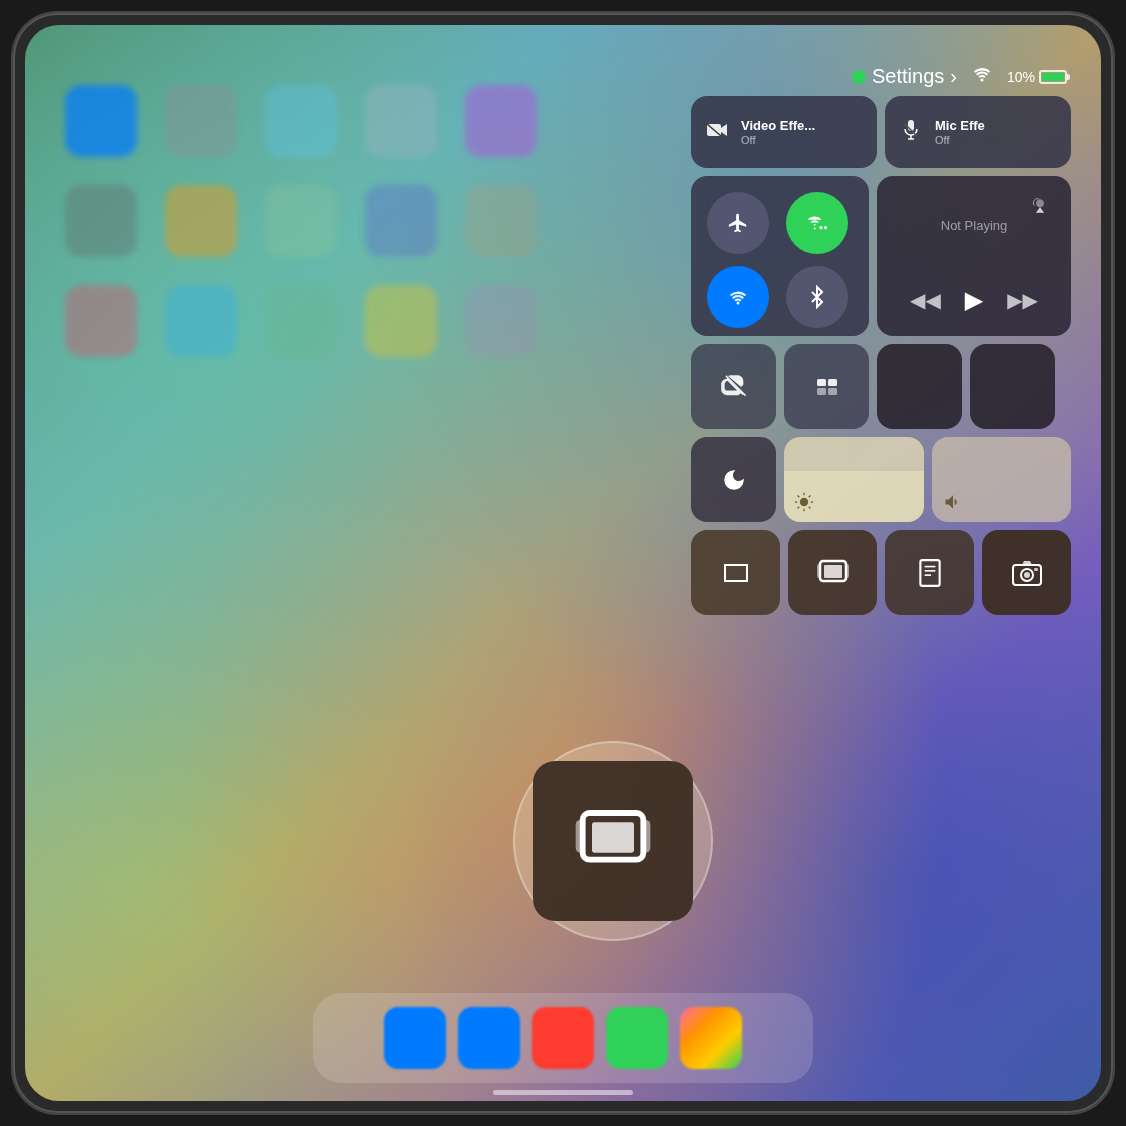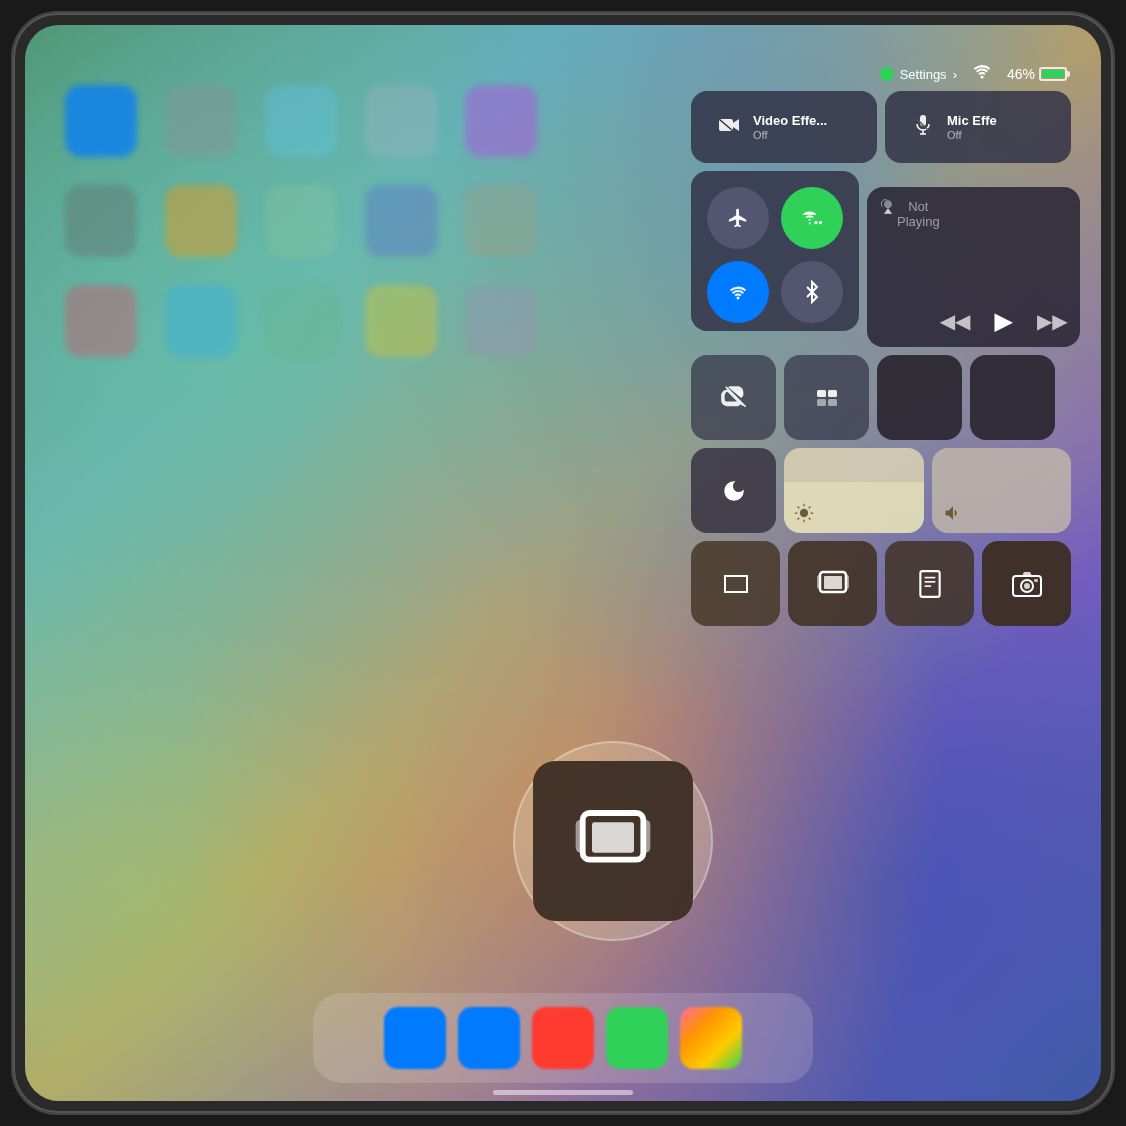--- a/index.html
+++ b/index.html
@@ -125,21 +125,21 @@
       gap: 16px;
       margin-bottom: 8px;
       padding-right: 4px;
     }
 
     .cc-settings-link {
       display: flex;
       align-items: center;
       gap: 6px;
       color: white;
-      font-size: 13px;
+      font-size: 20px;
       font-family: -apple-system, BlinkMacSystemFont, 'SF Pro Text', sans-serif;
     }
 
     .cc-settings-dot {
       width: 14px;
       height: 14px;
       background: #30d158;
       border-radius: 50%;
     }
 
@@ -200,21 +200,21 @@
       gap: 8px;
     }
 
     .cc-tile-wide {
       flex: 1;
       height: 72px;
       background: rgba(50, 50, 70, 0.85);
       border-radius: 16px;
       display: flex;
       align-items: center;
-      padding: 0 24px;
+      padding: 0 12px;
       gap: 10px;
       cursor: pointer;
     }
 
     .cc-tile-wide .tile-icon {
       color: white;
       font-size: 20px;
       width: 28px;
       text-align: center;
     }
@@ -274,23 +274,23 @@
     .btn-wifi { background: #007aff; }
     .btn-bluetooth { background: rgba(100,100,130,0.6); }
 
     
     .cc-now-playing {
       flex: 1;
       height: 160px;
       background: rgba(40, 35, 50, 0.85);
       border-radius: 16px;
       display: flex;
-      padding: 12px;
+      flex-direction: column;
+      padding: 22px;
       position: relative;
-      margin-top: 16px;
     }
 
     .np-header {
       display: flex;
       align-items: center;
       justify-content: space-between;
       margin-bottom: auto;
     }
 
     .np-airplay-icon {
@@ -488,21 +488,21 @@
           <div class="cc-settings-dot"></div>
           <span>Settings</span>
           <span>›</span>
         </div>
         <div class="cc-wifi-icon">
           <svg width="18" height="14" viewBox="0 0 18 14" fill="white">
             <path d="M9 10.5a1.5 1.5 0 1 1 0 3 1.5 1.5 0 0 1 0-3zm0-3.5a5 5 0 0 1 3.54 1.46l-1.42 1.42A3 3 0 0 0 9 9a3 3 0 0 0-2.12.88L5.46 8.46A5 5 0 0 1 9 7zm0-3.5a8.5 8.5 0 0 1 6.01 2.49l-1.42 1.42A6.5 6.5 0 0 0 9 5.5a6.5 6.5 0 0 0-4.59 1.91L3 5.99A8.5 8.5 0 0 1 9 3.5zm0-3.5C12.18 0 15.07 1.23 17.2 3.26L15.78 4.68A10.5 10.5 0 0 0 9 2.5 10.5 10.5 0 0 0 2.22 4.68L.8 3.26A13 13 0 0 1 9 0z"></path>
           </svg>
         </div>
         <div class="cc-battery">
-          <span>46%</span>
+          <span>10%</span>
           <div class="battery-icon">
             <div class="battery-fill"></div>
           </div>
         </div>
       </div>
 
       <div class="cc-grid">
 
         <div class="cc-row-top">
           <div class="cc-tile-wide">

